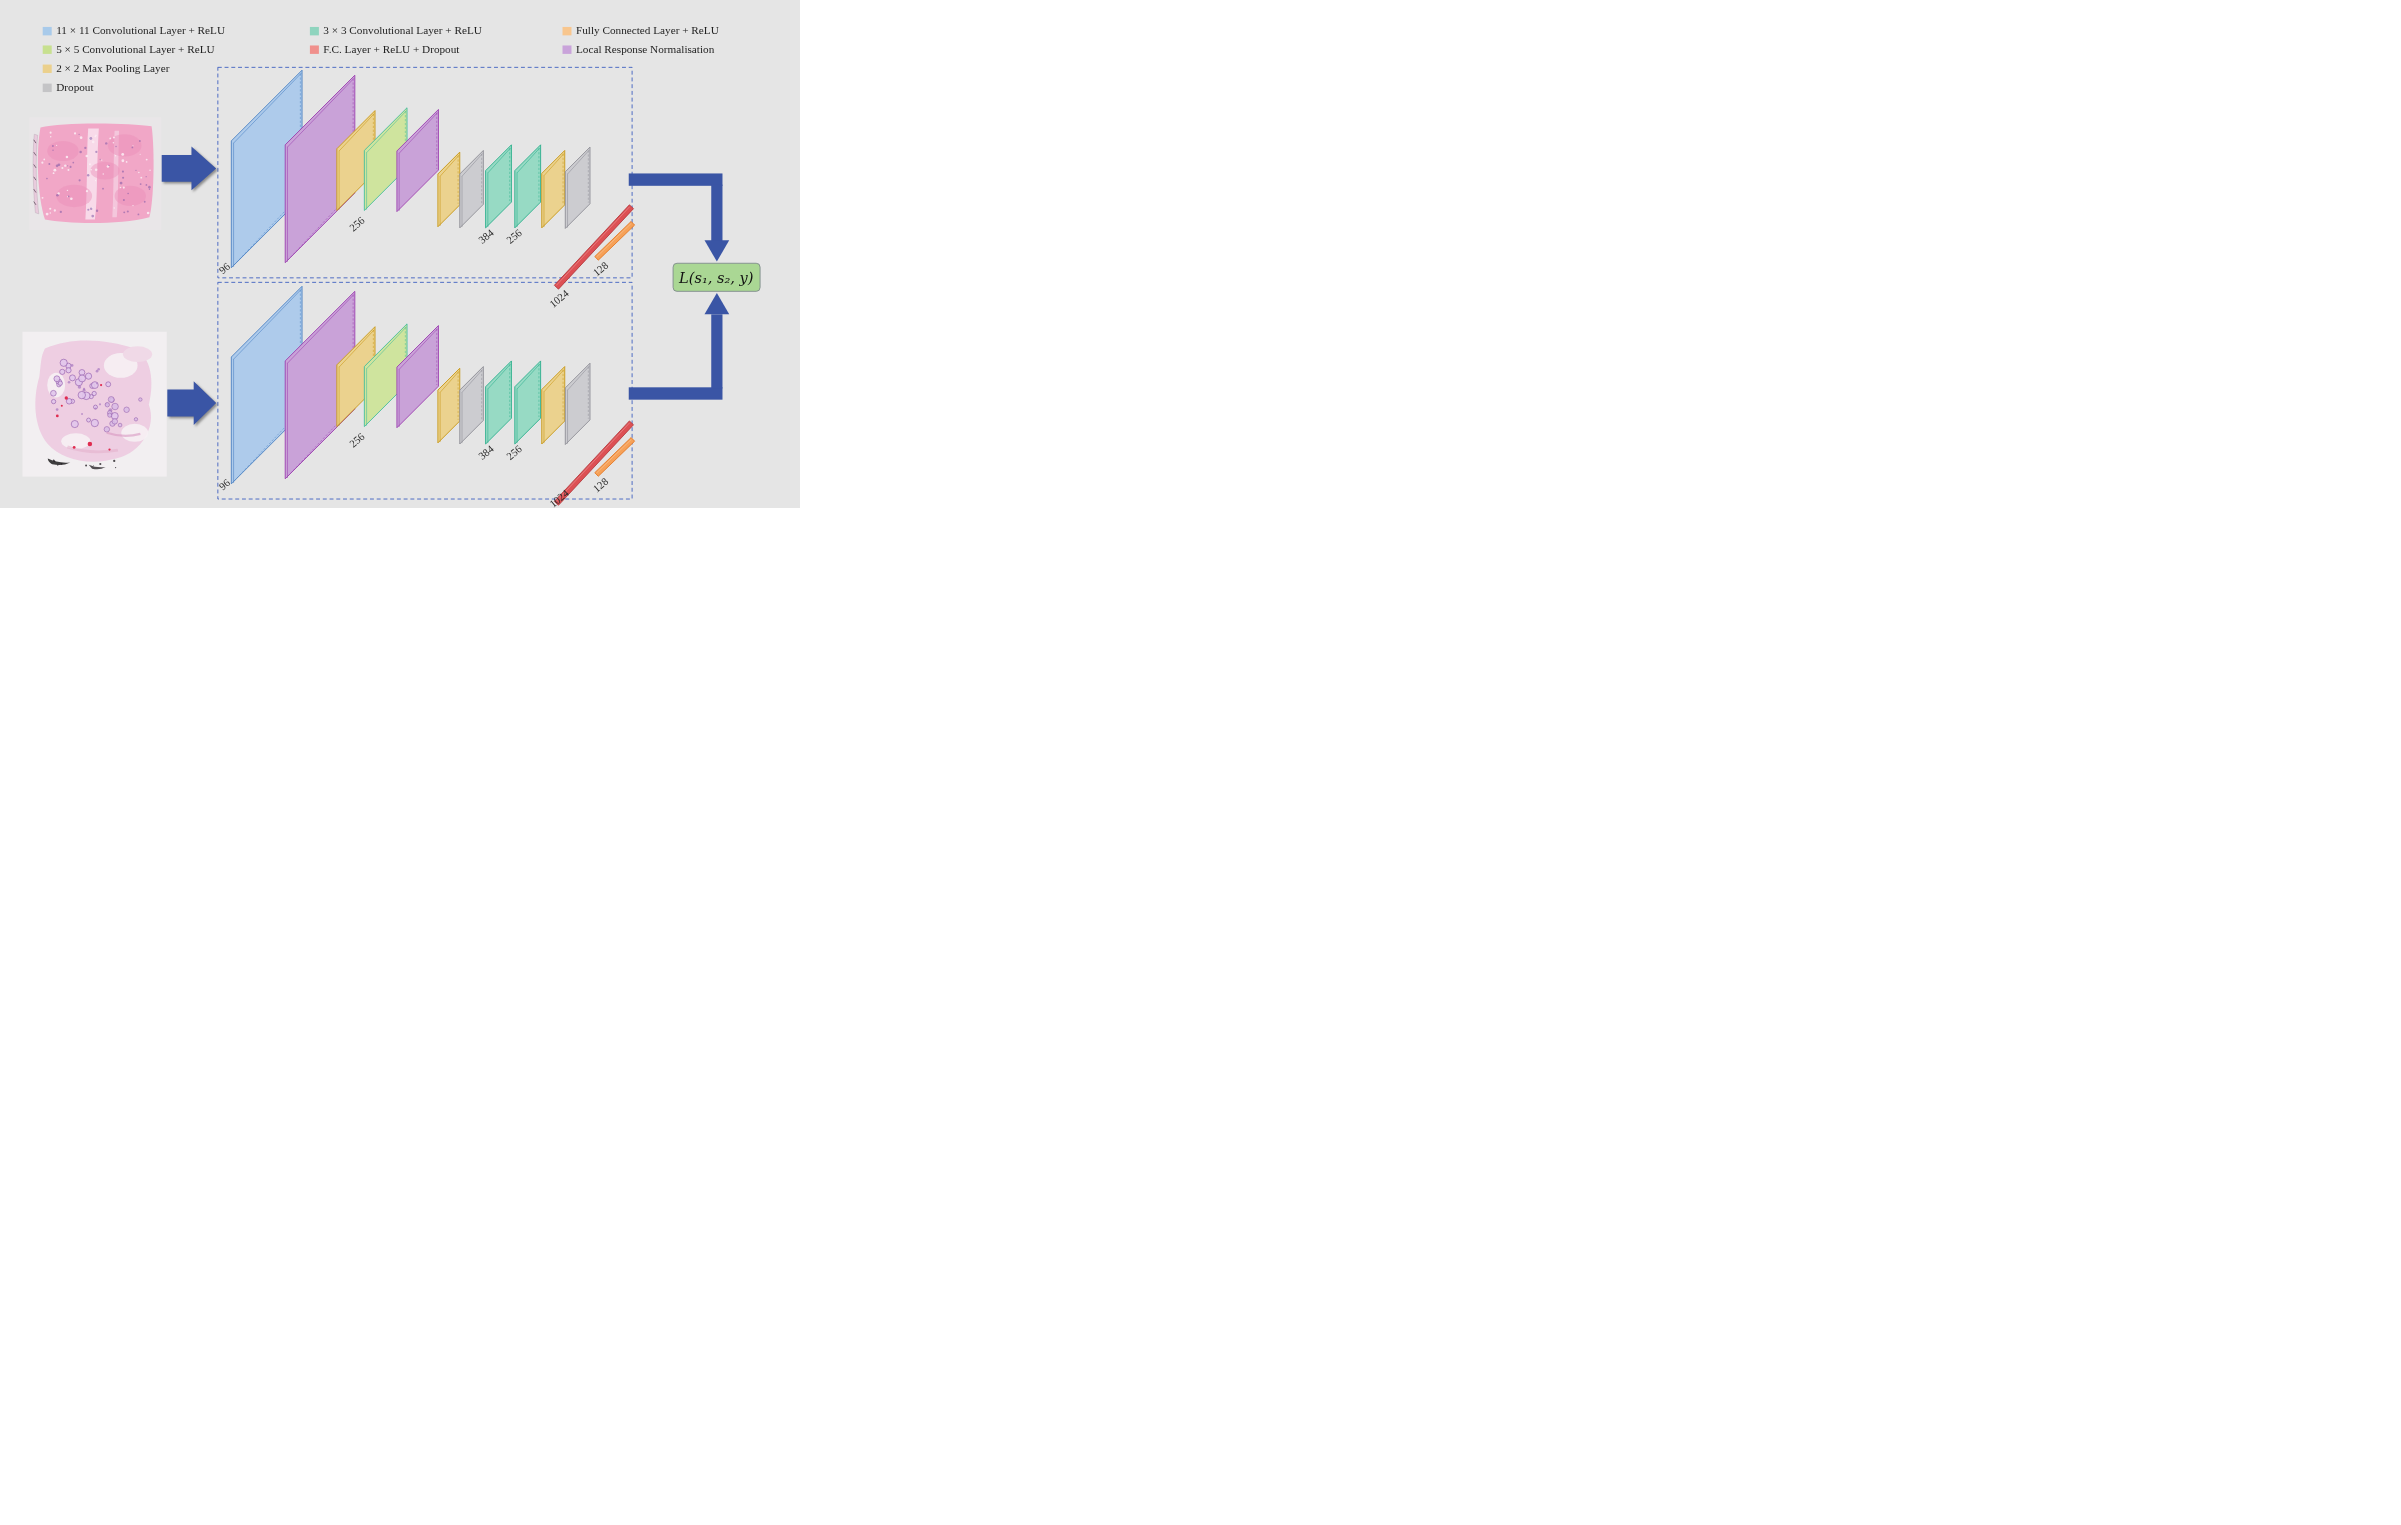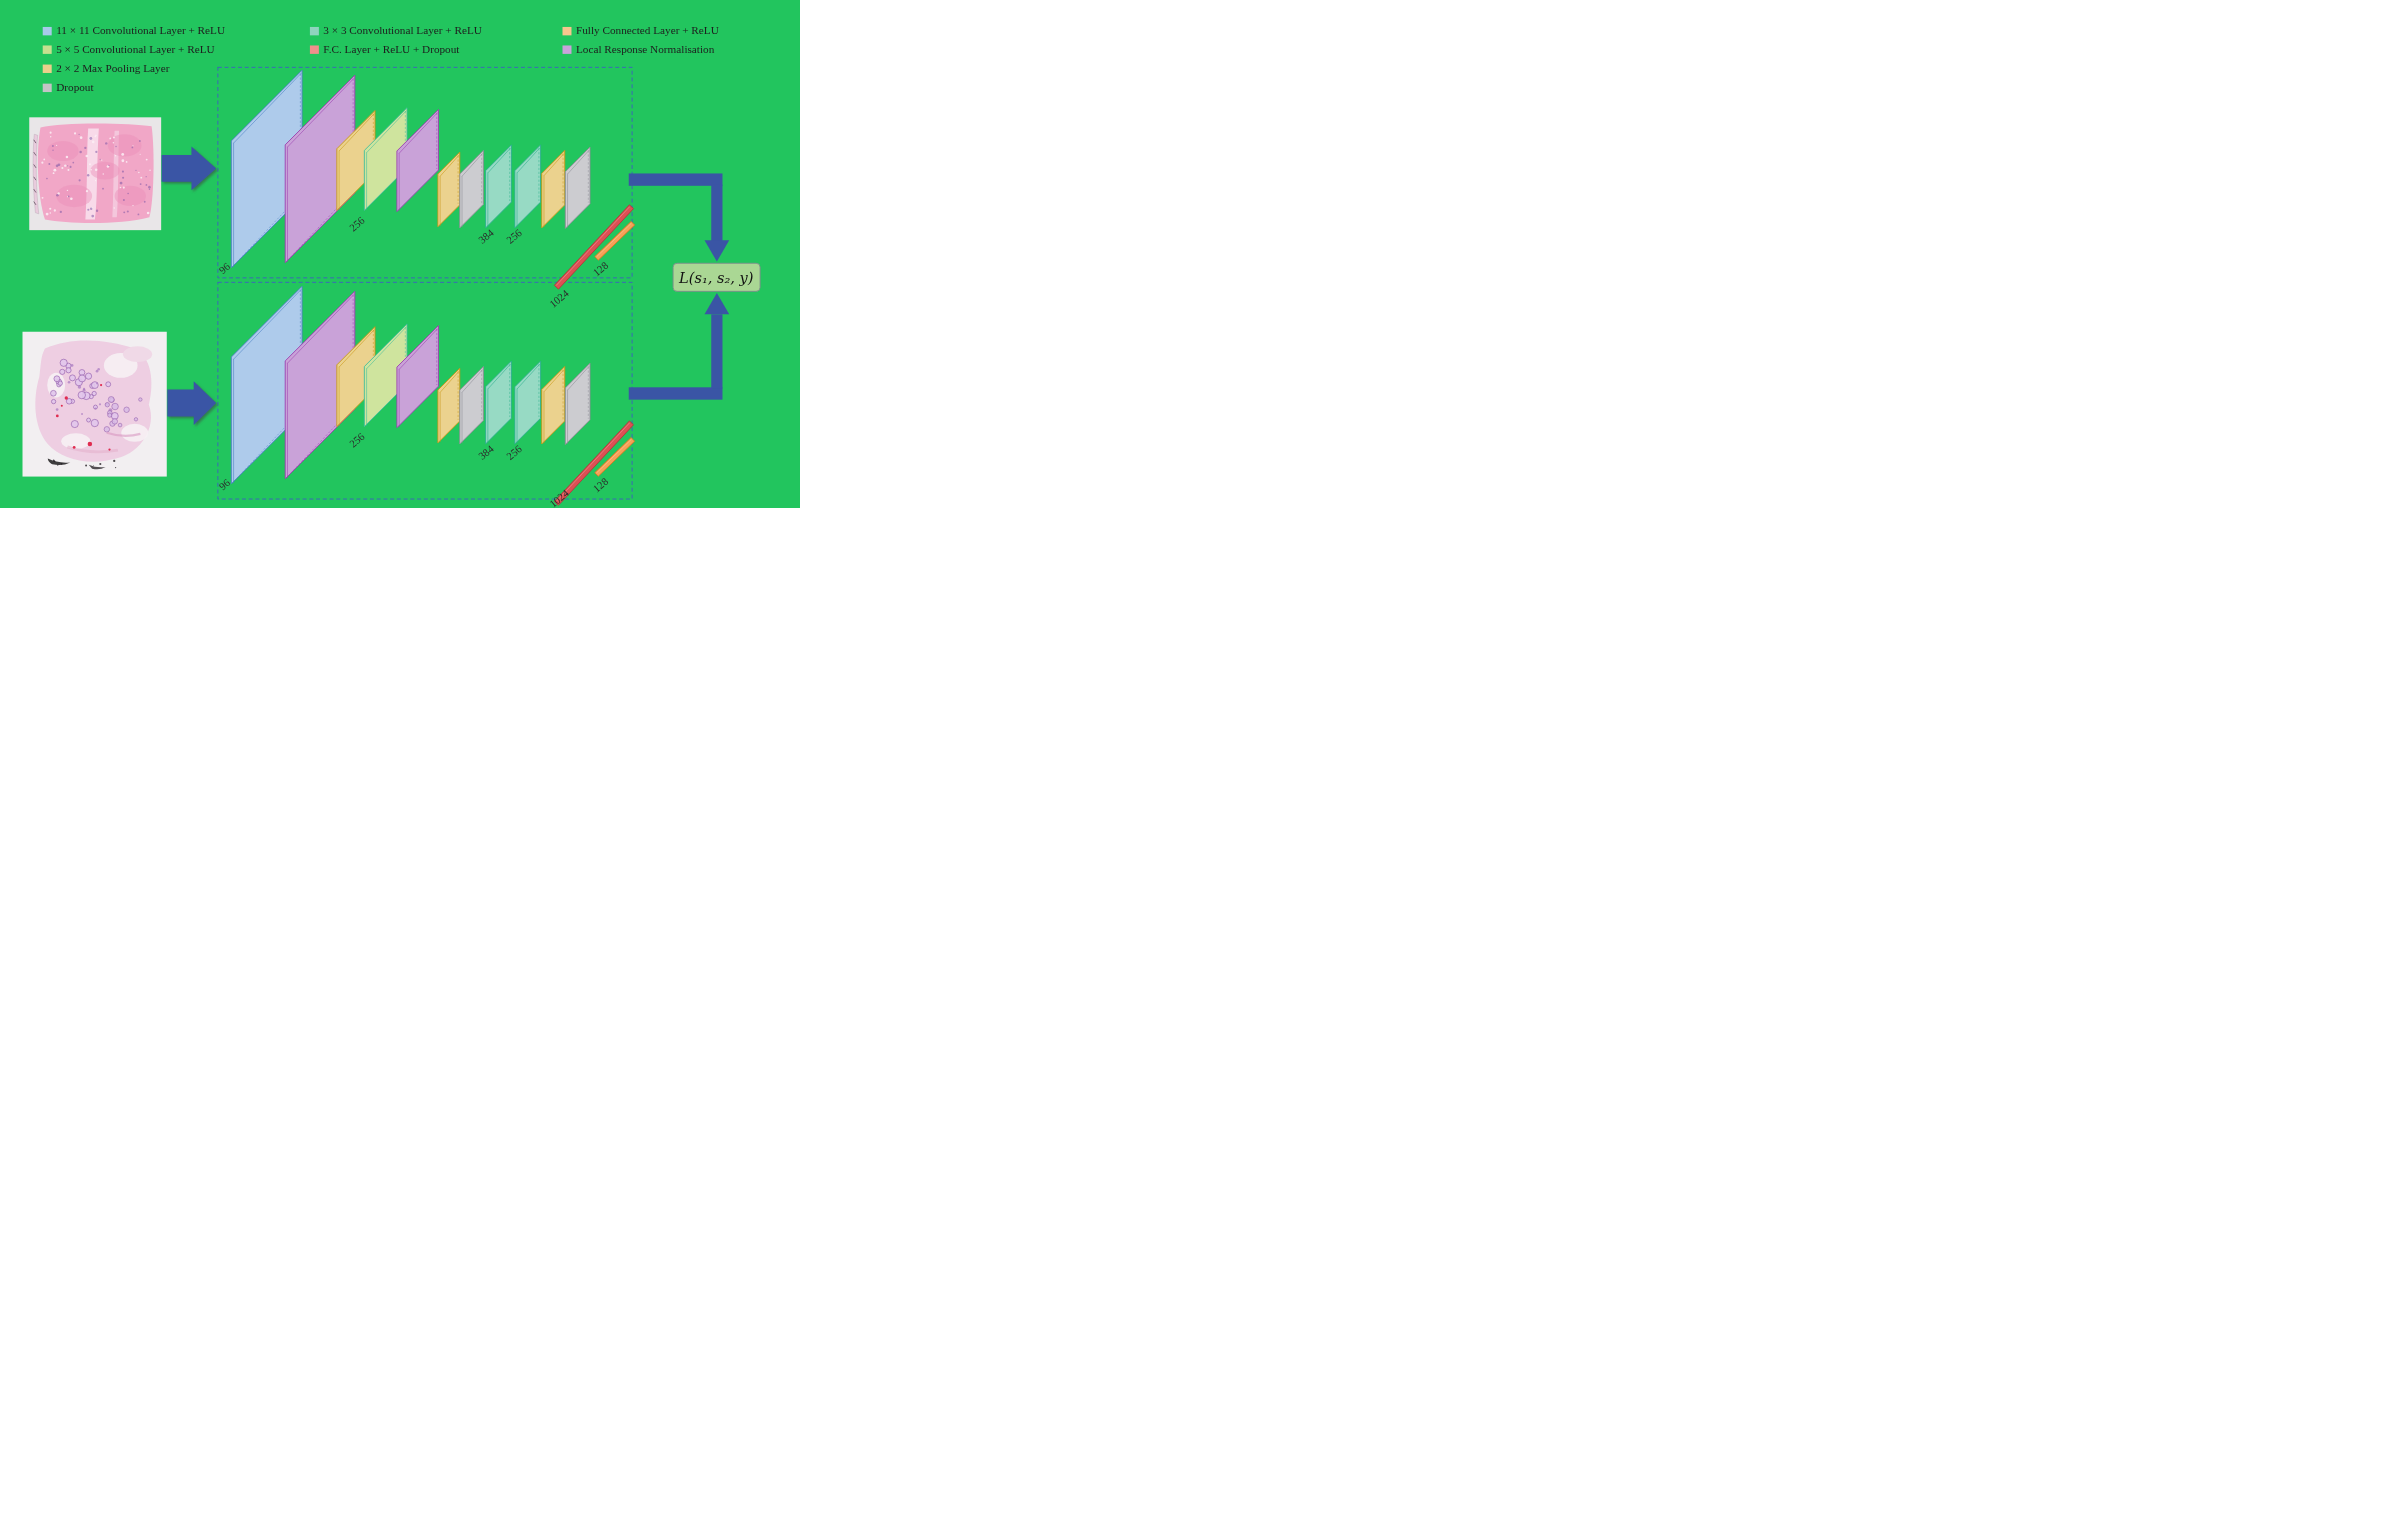--- a/index.html
+++ b/index.html
@@ -1,16 +1,16 @@
 <!DOCTYPE html>
 <html style="font-size:9px"><head>
 <meta charset="utf-8">
 <style>
   html,body{margin:0;padding:0;background:#ffffff;}
-  .canvas{position:relative;width:800px;height:508px;background:#22c55e;overflow:hidden;
+  .canvas{position:relative;width:800px;height:508px;background:#e5e5e5;overflow:hidden;
           font-family:"Liberation Serif",serif;}
   svg{display:block;}
   text{user-select:none;}
   .legend-label{font:20px "Liberation Serif",serif;fill:#1e1e1e;}
   .count-label{font:19px "Liberation Serif",serif;fill:#2b2b2b;}
   .loss-rect{fill:#AAD794;stroke:#7E8B8C;stroke-width:1.6;}
   .loss-text{font:italic 26px "DejaVu Serif",serif;fill:#111;}
   .dashed-box{fill:none;stroke:#3D5FC0;stroke-width:1.6;stroke-dasharray:7 5;}
   .shadowed{filter:drop-shadow(3px 3px 2px rgba(64,64,64,0.55));}
 </style>

